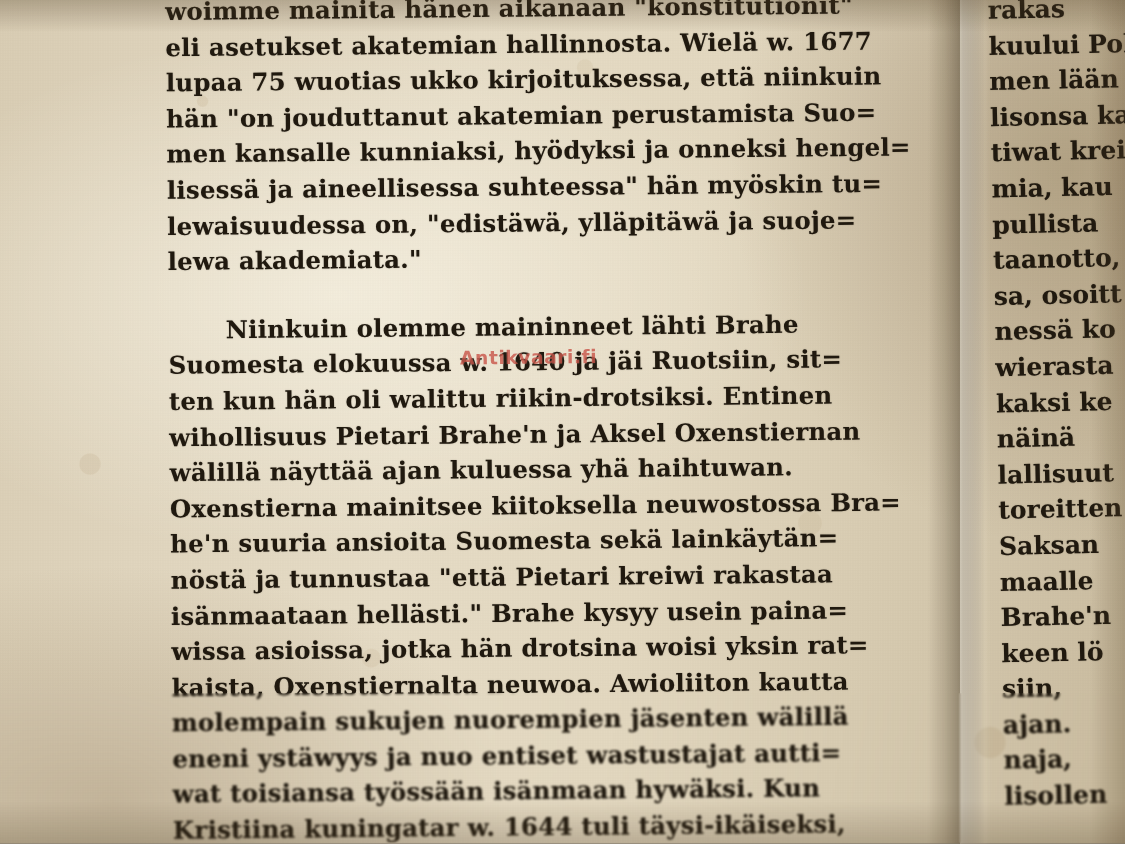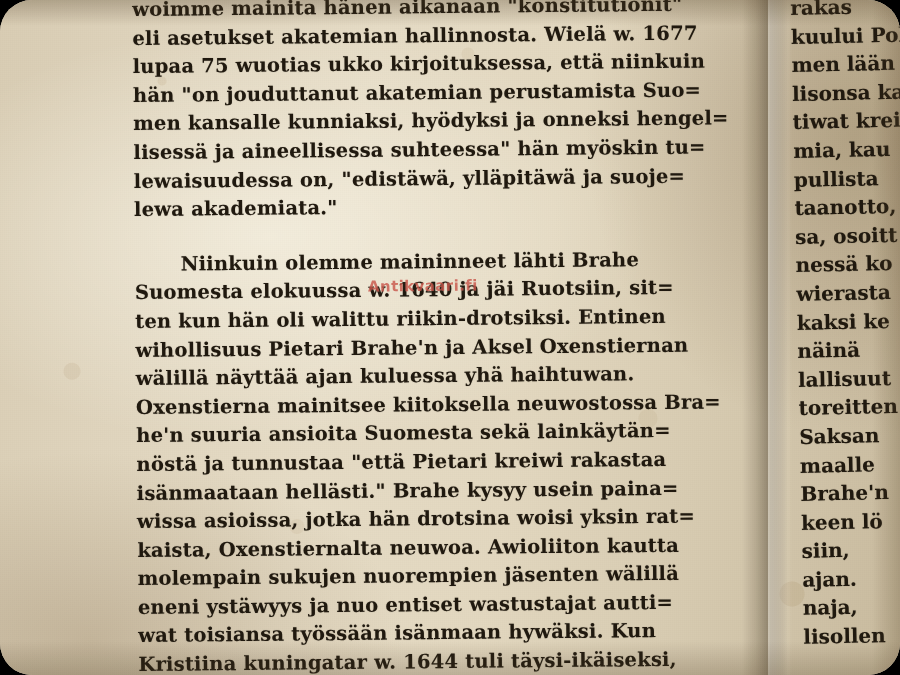--- a/index.html
+++ b/index.html
@@ -6,21 +6,20 @@
     margin: 0;
     padding: 0;
     background: #000;
   }
   #page {
     position: relative;
     width: 900px;
     height: 675px;
     overflow: hidden;
     background: #cbbfa8;
-    border-radius: 32px;
   }
 
   
   #paper {
     position: absolute;
     inset: 0;
     background:
       radial-gradient(ellipse 60% 45% at 30% 35%, rgba(255,252,240,0.55) 0%, rgba(255,250,235,0.0) 70%),
       radial-gradient(ellipse 40% 60% at 95% 20%, rgba(120,96,62,0.35) 0%, rgba(120,96,62,0) 75%),
       radial-gradient(ellipse 50% 40% at 10% 95%, rgba(130,106,70,0.30) 0%, rgba(130,106,70,0) 70%),

